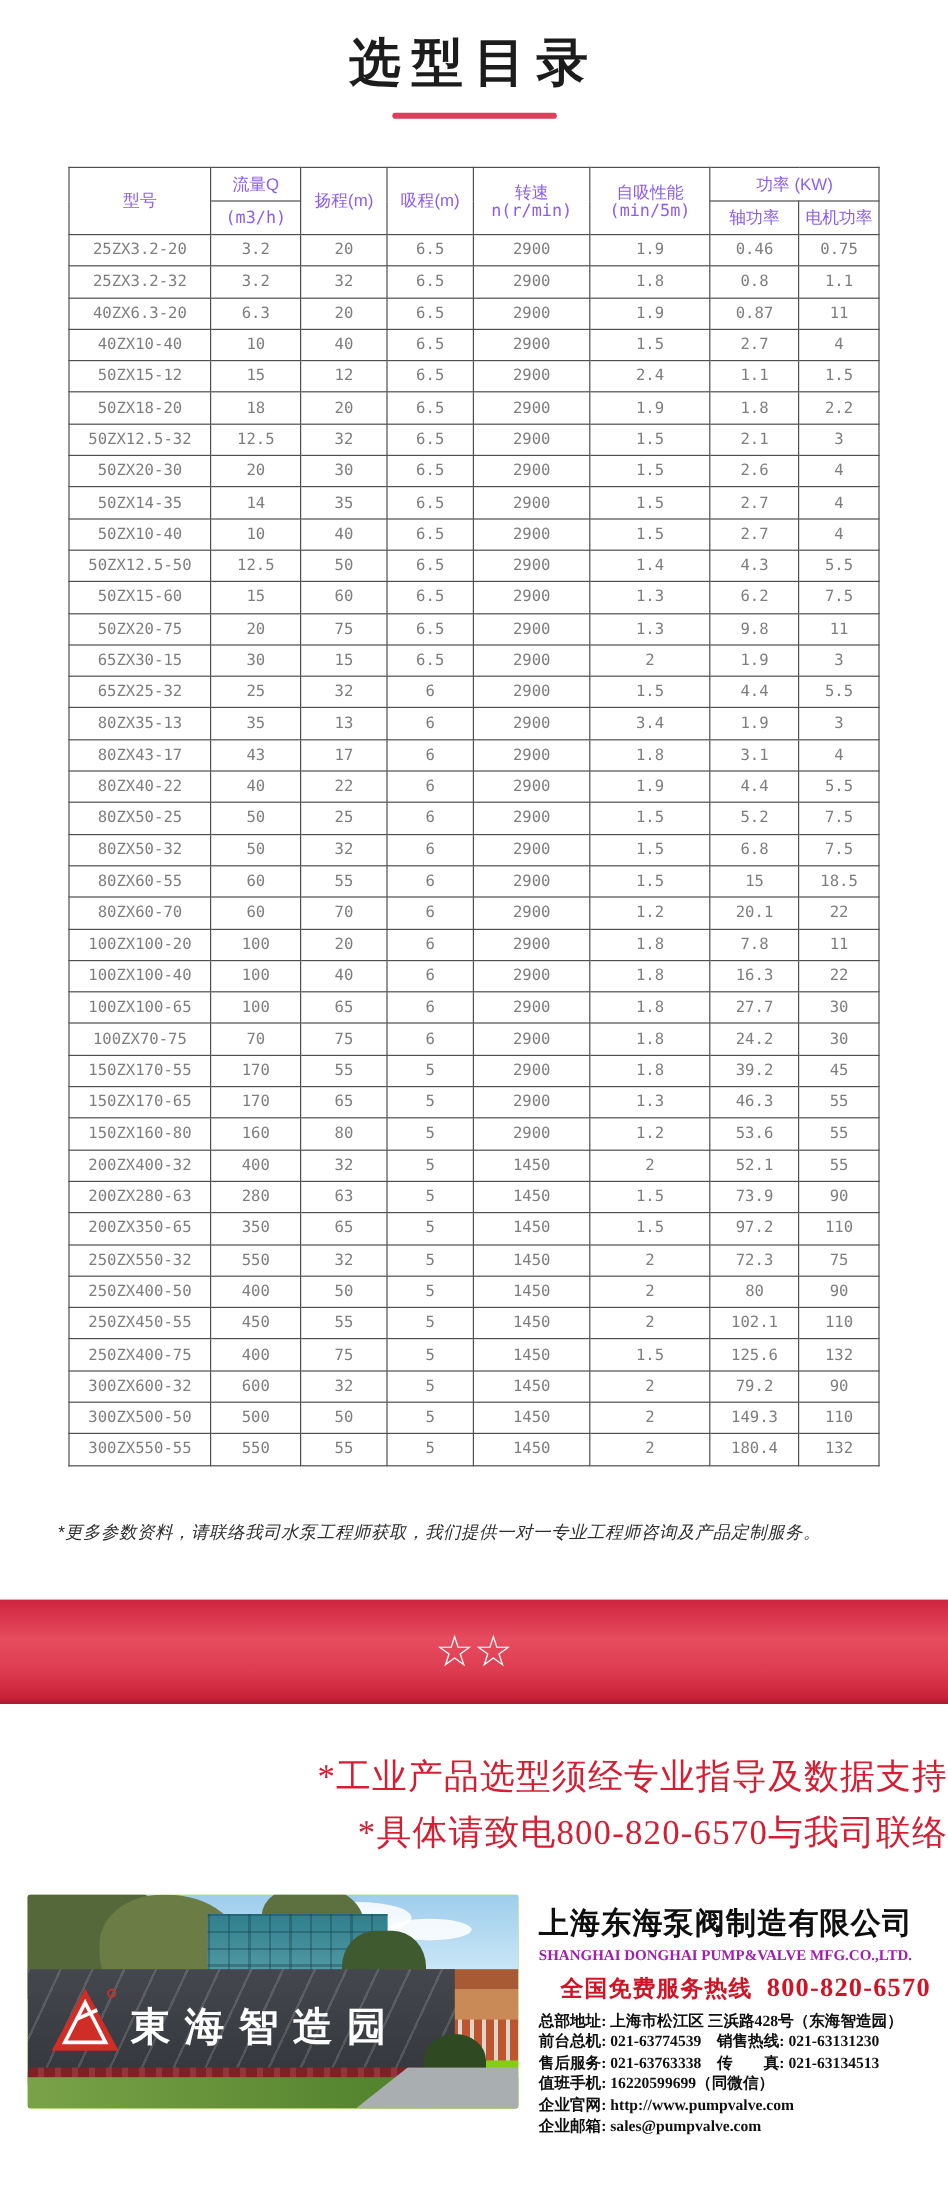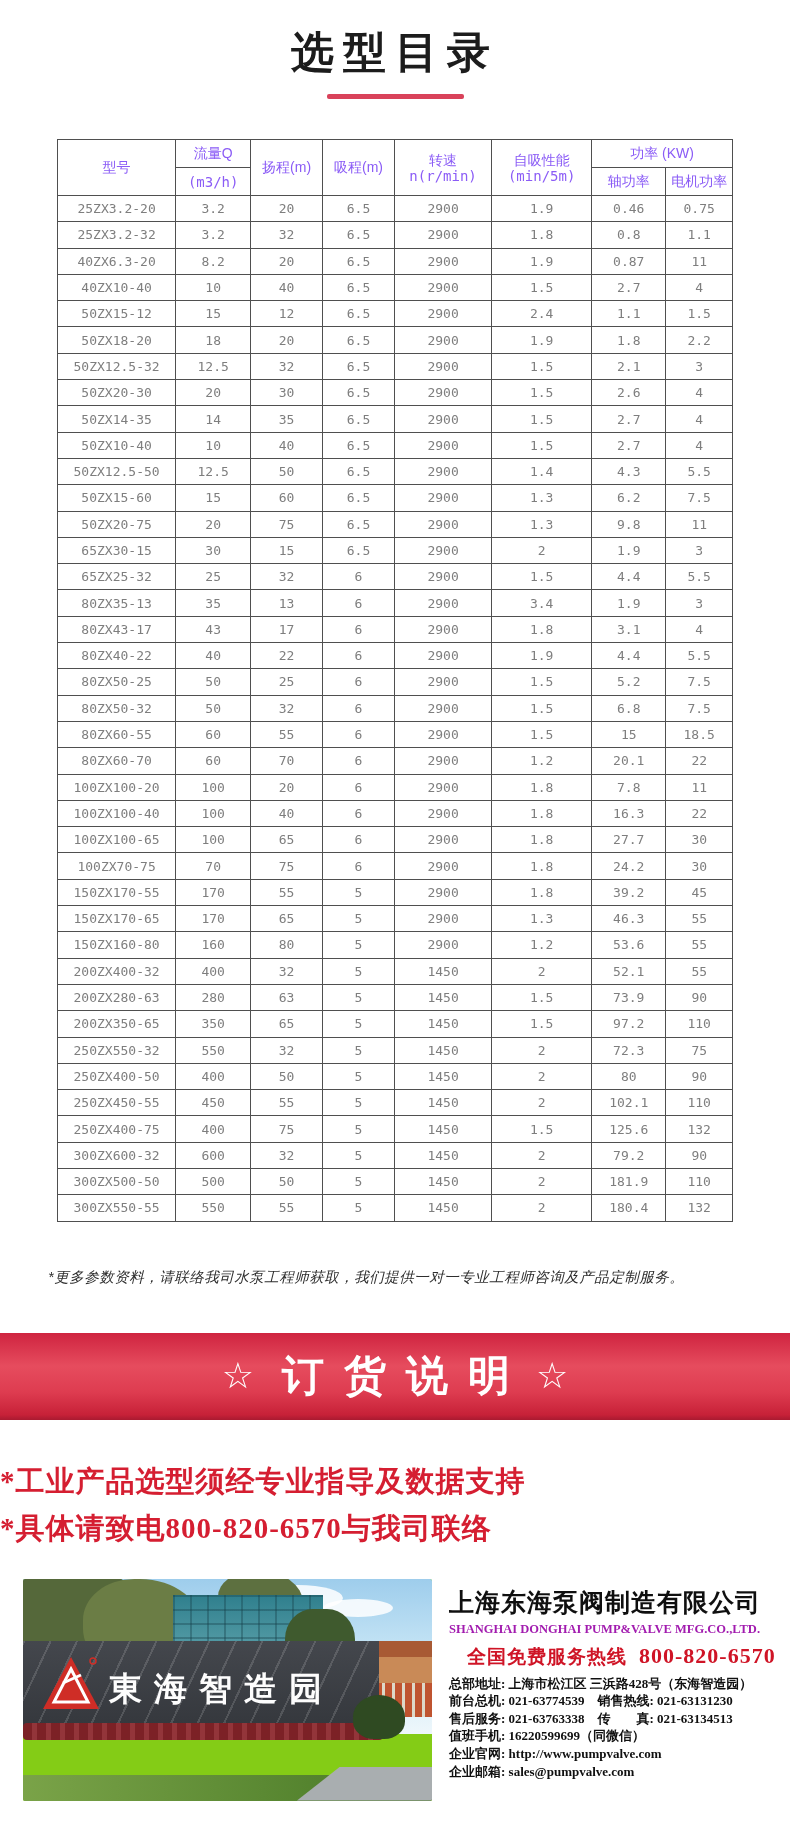--- a/index.html
+++ b/index.html
@@ -23,25 +23,25 @@
   
   .param-note{margin:46px 0 0 48px;font-size:14.5px;color:#2e2e2e;letter-spacing:0.5px;font-style:italic;}
   
   .order-banner{
     margin-top:46px;height:87px;display:flex;align-items:center;justify-content:center;color:#fff;
     background:linear-gradient(180deg,#cf2440 0%,#e64c5e 38%,#de3c50 68%,#c72138 94%,#a91a30 100%);
   }
   .order-banner .banner-title{font-size:42px;font-weight:800;letter-spacing:20px;margin:0 6px 0 28px;}
   .order-banner .star{font-size:36px;font-weight:400;line-height:1;}
   
-  .order-notes{margin-top:38px;text-align:left;color:#d51e31;
-    font-family:"Liberation Serif",serif;font-weight:700;font-size:29px;line-height:47px;letter-spacing:1px;}
+  .order-notes{margin-top:38px;text-align:right;color:#d51e31;
+    font-family:"Liberation Serif",serif;font-weight:400;font-size:29px;line-height:47px;letter-spacing:1px;}
   
   .footer{margin-top:27px;display:flex;padding-left:23px;}
-  .photo{width:409px;height:222px;position:relative;overflow:hidden;flex:none;background:#84cc16;border-radius:2px;}
+  .photo{width:409px;height:178px;position:relative;overflow:hidden;flex:none;background:#84cc16;border-radius:2px;}
   .photo *{position:absolute;}
   .sky{left:0;top:0;right:0;height:70%;background:linear-gradient(180deg,#9ecdec 0%,#cde9f7 55%,#eef7fb 100%);}
   .cloud{background:rgba(255,255,255,.85);border-radius:50%;}
   .cl1{left:230px;top:6px;width:90px;height:26px;}
   .cl2{left:300px;top:20px;width:70px;height:18px;}
   .tree{border-radius:45% 55% 50% 50%;}
   .tr1{left:-25px;top:-15px;width:150px;height:115px;background:#55683a;}
   .tr2{left:60px;top:0px;width:120px;height:95px;background:#6b7d45;}
   .tr3{left:195px;top:-8px;width:85px;height:60px;background:#5d7040;}
   .bldg{left:150px;top:16px;width:150px;height:96px;
@@ -137,21 +137,21 @@
         <td>32</td>
         <td>6.5</td>
         <td>2900</td>
         <td>1.8</td>
         <td>0.8</td>
         <td>1.1</td>
       </tr>
 
       <tr>
         <td>40ZX6.3-20</td>
-        <td>8.2</td>
+        <td>6.3</td>
         <td>20</td>
         <td>6.5</td>
         <td>2900</td>
         <td>1.9</td>
         <td>0.87</td>
         <td>11</td>
       </tr>
 
       <tr>
         <td>40ZX10-40</td>
@@ -527,42 +527,41 @@
         <td>90</td>
       </tr>
 
       <tr>
         <td>300ZX500-50</td>
         <td>500</td>
         <td>50</td>
         <td>5</td>
         <td>1450</td>
         <td>2</td>
-        <td>181.9</td>
+        <td>149.3</td>
         <td>110</td>
       </tr>
 
       <tr>
         <td>300ZX550-55</td>
         <td>550</td>
         <td>55</td>
         <td>5</td>
         <td>1450</td>
         <td>2</td>
         <td>180.4</td>
         <td>132</td>
       </tr>
     </tbody>
 </table>
 
 <p class="param-note">*更多参数资料，请联络我司水泵工程师获取，我们提供一对一专业工程师咨询及产品定制服务。</p>
 
 <div class="order-banner">
   <span class="star">☆</span>
-  <span class="banner-title">订货说明</span>
   <span class="star">☆</span>
 </div>
 
 <div class="order-notes">
 
     <div class="order-note-line">*工业产品选型须经专业指导及数据支持</div>
 
     <div class="order-note-line">*具体请致电800-820-6570与我司联络</div>
   </div>
 

